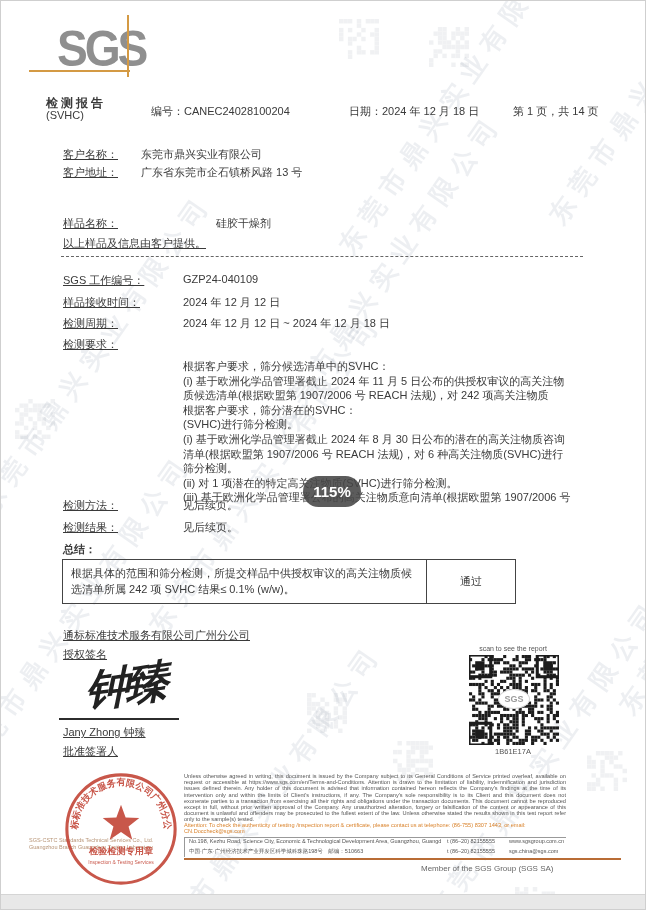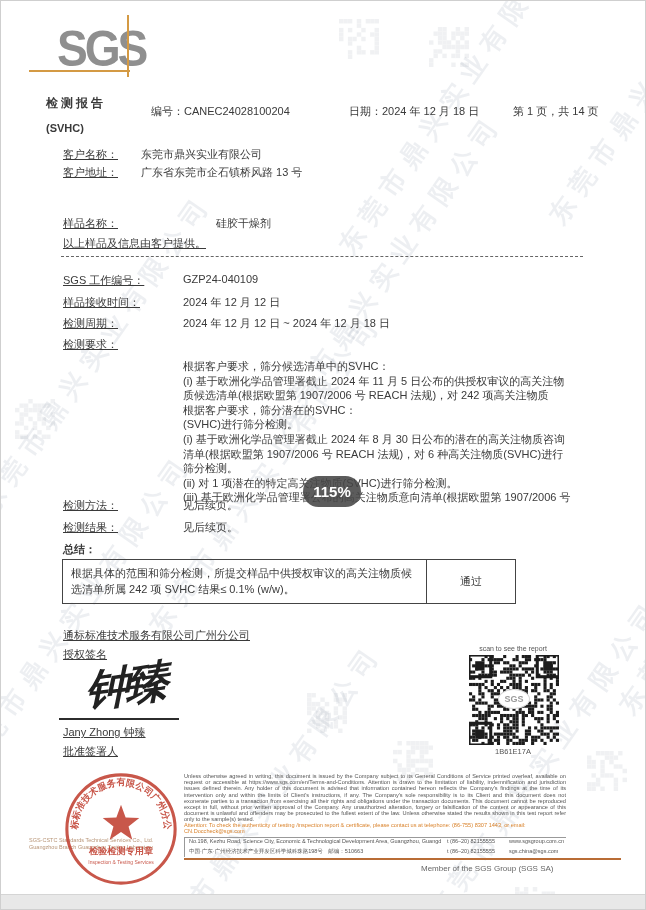--- a/index.html
+++ b/index.html
@@ -26,21 +26,21 @@
   
   .sgs-logo {
     left:56px; top:20px; font-size:44px; font-weight:800; color:#8f8f8f;
     letter-spacing:-3px; transform:scale(1.05,1.12); transform-origin:left top;
     font-family:"Liberation Sans", sans-serif;
   }
   .crop-v { left:126px; top:14px; width:2px; height:62px; background:#d49a44; }
   .crop-h { left:28px; top:69px; width:101px; height:2px; background:#d49a44; }
 
   .report-title { left:45px; top:94px; font-size:12px; font-weight:bold; letter-spacing:3px; }
-  .report-sub   { left:45px; top:121px; font-size:11px; font-weight:bold; }
+  .report-sub   { left:45px; top:108px; font-size:11px; font-weight:normal; }
   .hdr-no   { left:150px; top:103px; }
   .hdr-date { left:348px; top:103px; }
   .hdr-page { left:512px; top:103px; }
 
   .row { position:absolute; left:62px; font-size:11px; white-space:nowrap;text-decoration:underline; }
   .row .val { position:absolute; white-space:nowrap; }
   .off78  .val { left:78px; }
   .off120 .val { left:120px; }
   .off153 .val { left:153px; }
 

